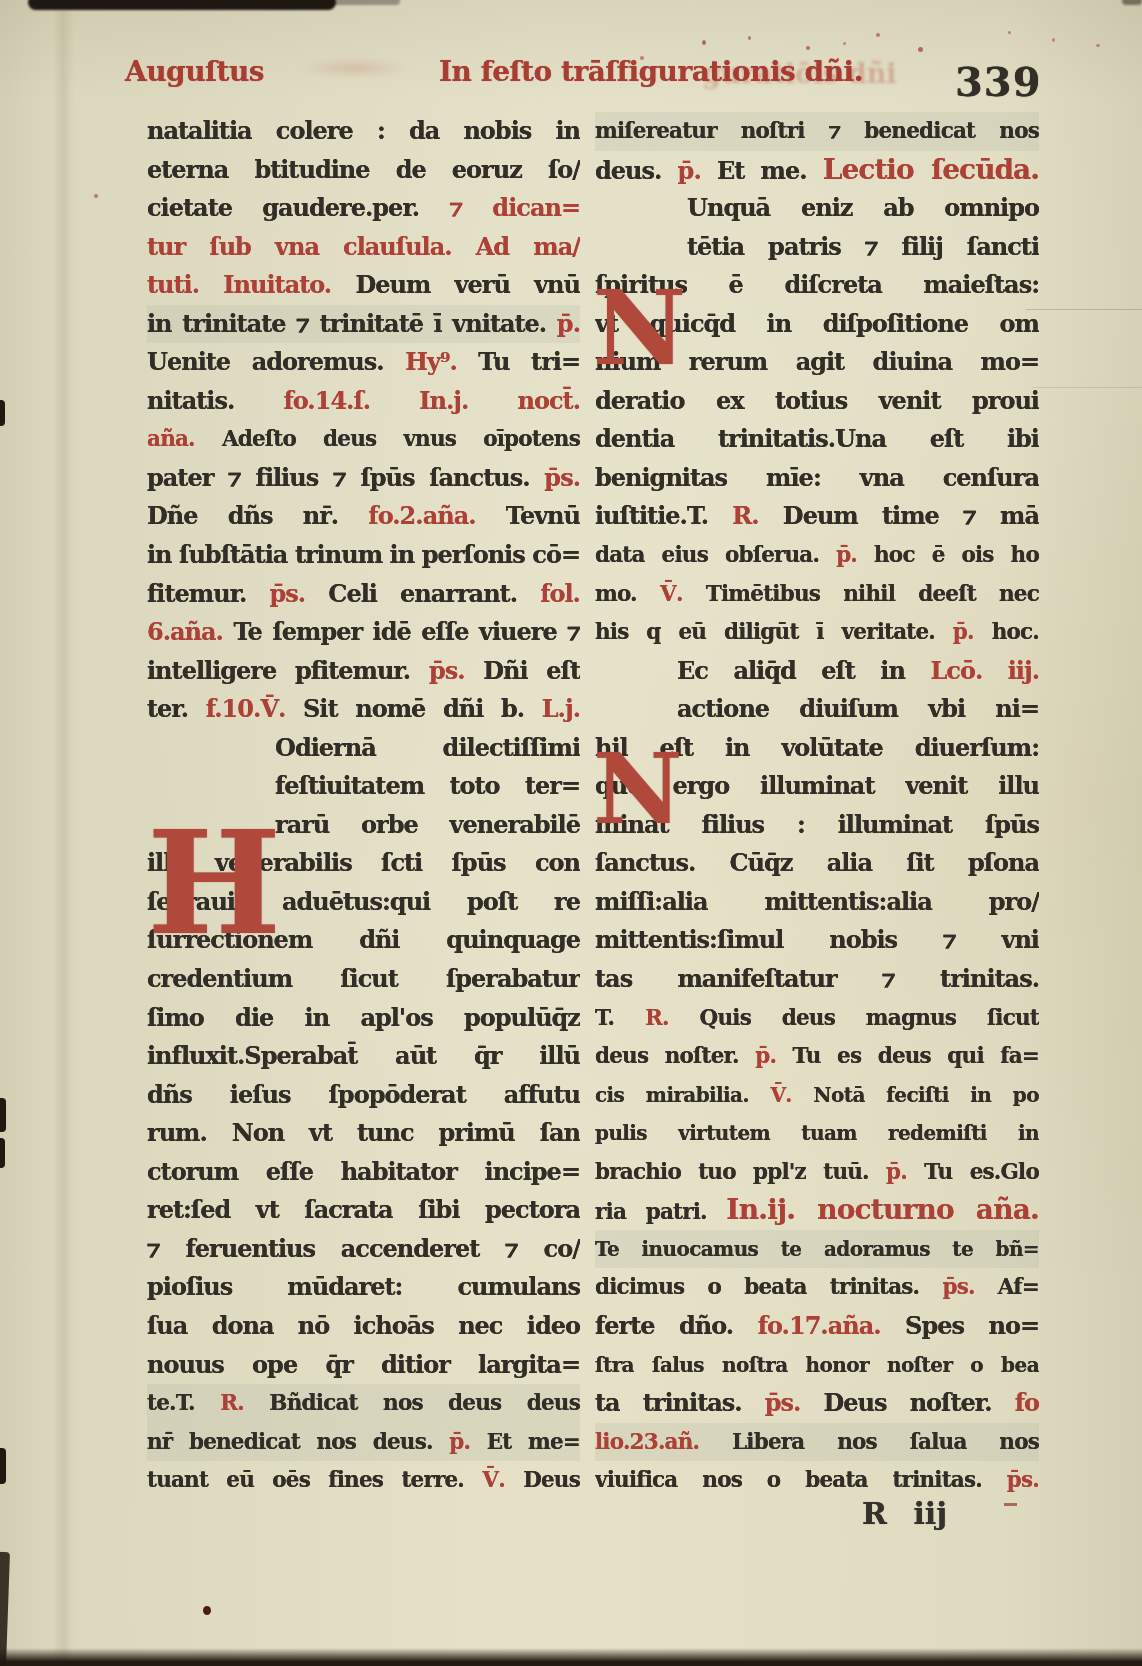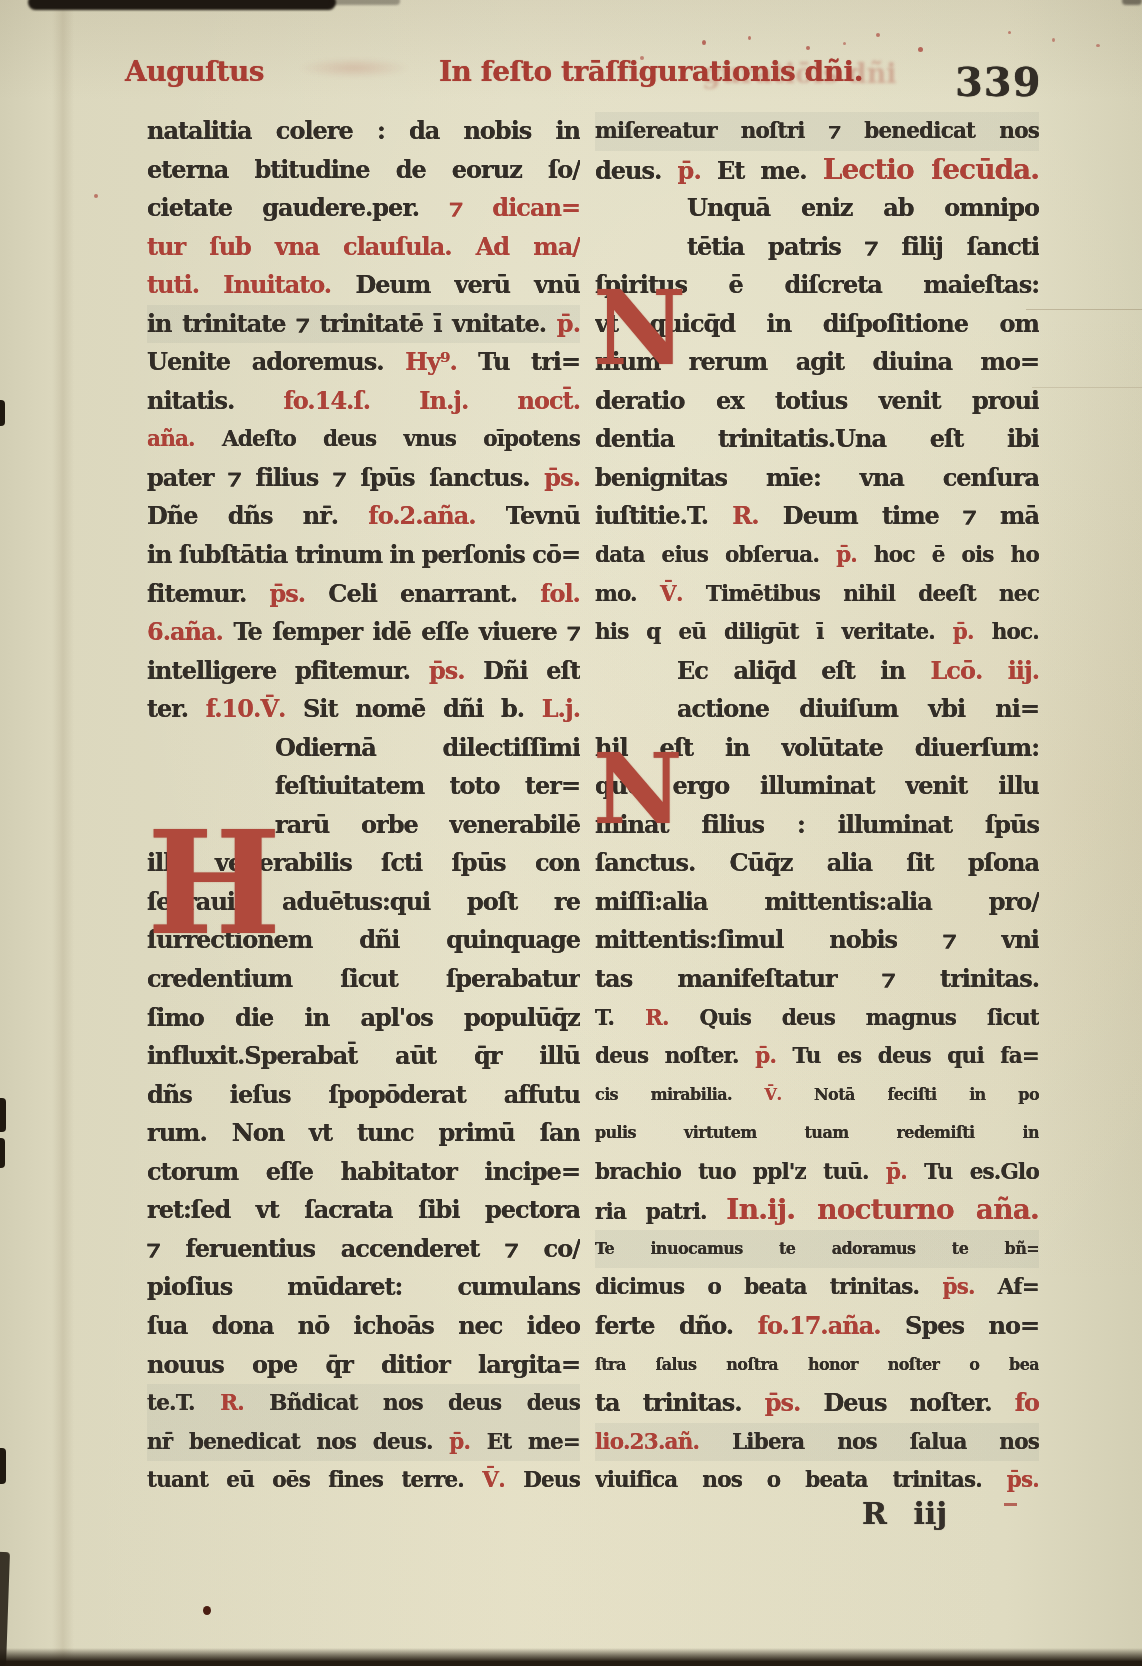--- a/index.html
+++ b/index.html
@@ -19,21 +19,21 @@
   .hdr{position:absolute; font-weight:bold; white-space:nowrap;}
   .hdr.red{color:#a93c33; text-shadow:0 0 .7px rgba(155,55,42,.85); font-size:28px; letter-spacing:-.5px;}
   #pgnum{color:#332e27; font-size:40px; text-shadow:0 0 .8px rgba(40,32,25,.9); letter-spacing:1px;}
   .col{position:absolute; top:112px;}
   #col-left{left:103px; width:433px;margin-left:44px;}
   #col-right{left:595px; width:444px;}
   .line{height:38.55px; line-height:38.55px; overflow:hidden; font-weight:bold;
         text-align:justify; text-align-last:justify; color:#322d27; white-space:normal;}
   .line.L{font-size:24px; letter-spacing:-1px; word-spacing:-1.5px;}
   .line.M{font-size:21.5px; letter-spacing:-.8px; word-spacing:-1px;}
-  .line.S{font-size:16px; letter-spacing:-.6px;}
+  .line.S{font-size:20px; letter-spacing:-.6px;}
   .line .blk{text-shadow:0 0 .6px rgba(38,30,23,.9);}
   .line .red{color:#ad4138; text-shadow:0 0 .6px rgba(160,58,45,.8);}
   .line .big{font-size:28px;}
   .line.ghosted{background:linear-gradient(rgba(122,133,126,.11), rgba(122,133,126,.11));}
   .dropcap{position:absolute; font-weight:bold; line-height:1; color:#b0493c;
            text-shadow:0 0 1.2px rgba(150,60,45,.6); pointer-events:none;}
   #signature{position:absolute; left:862px; top:1496px; font-size:30px; font-weight:bold;
              color:#35302a; word-spacing:16px; text-shadow:0 0 .7px rgba(40,32,25,.9);}
   .art{position:absolute; pointer-events:none;}
   .smear{background:#1e1812; border-radius:10px; filter:blur(1px);}

